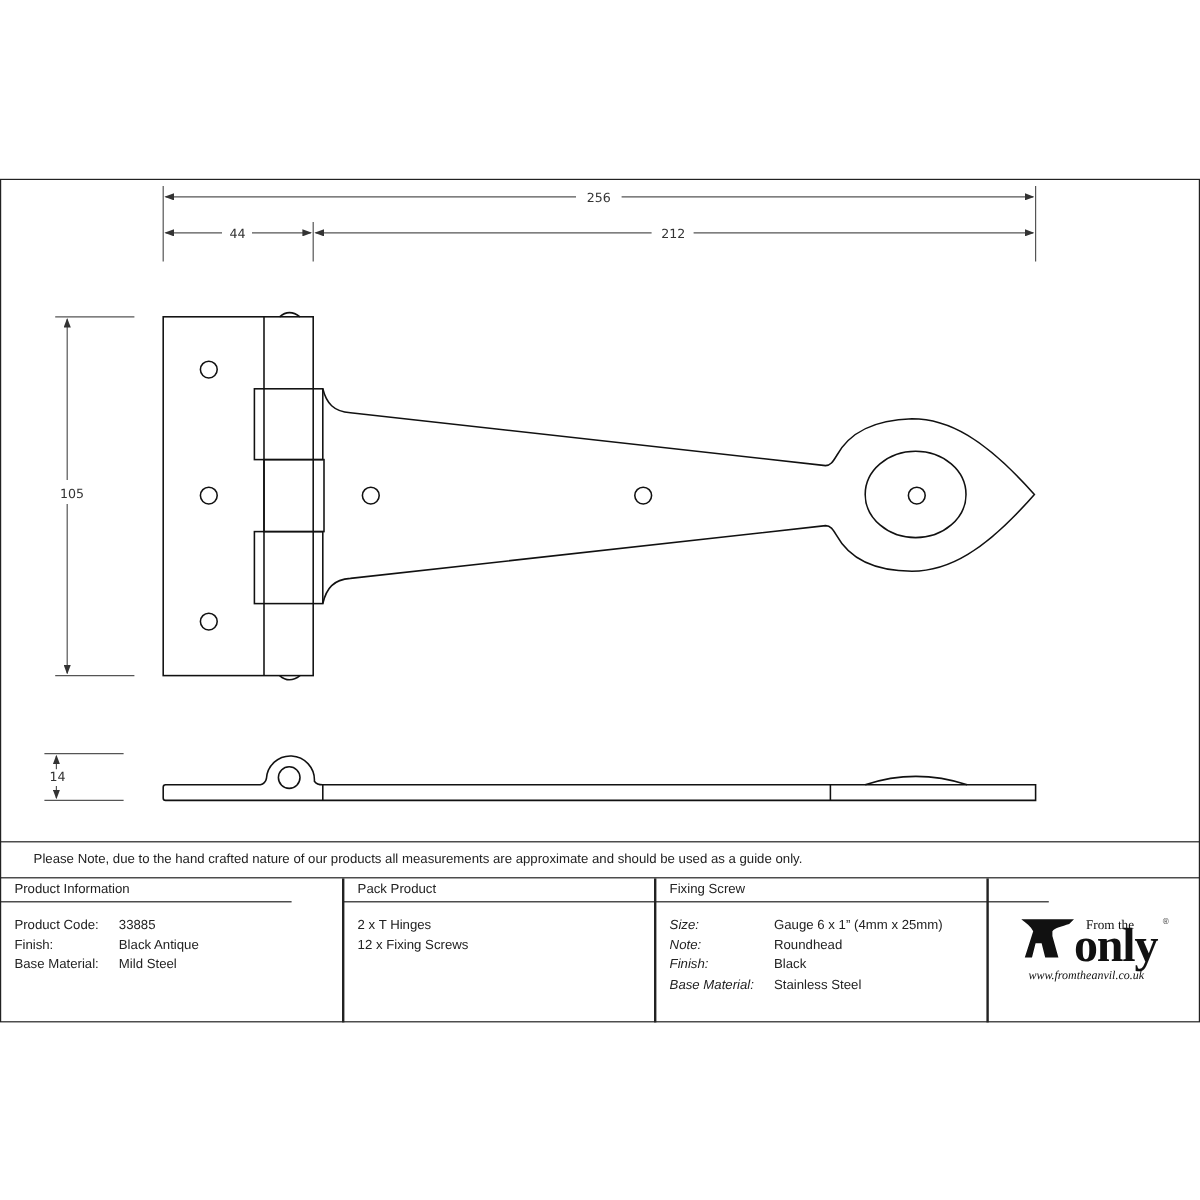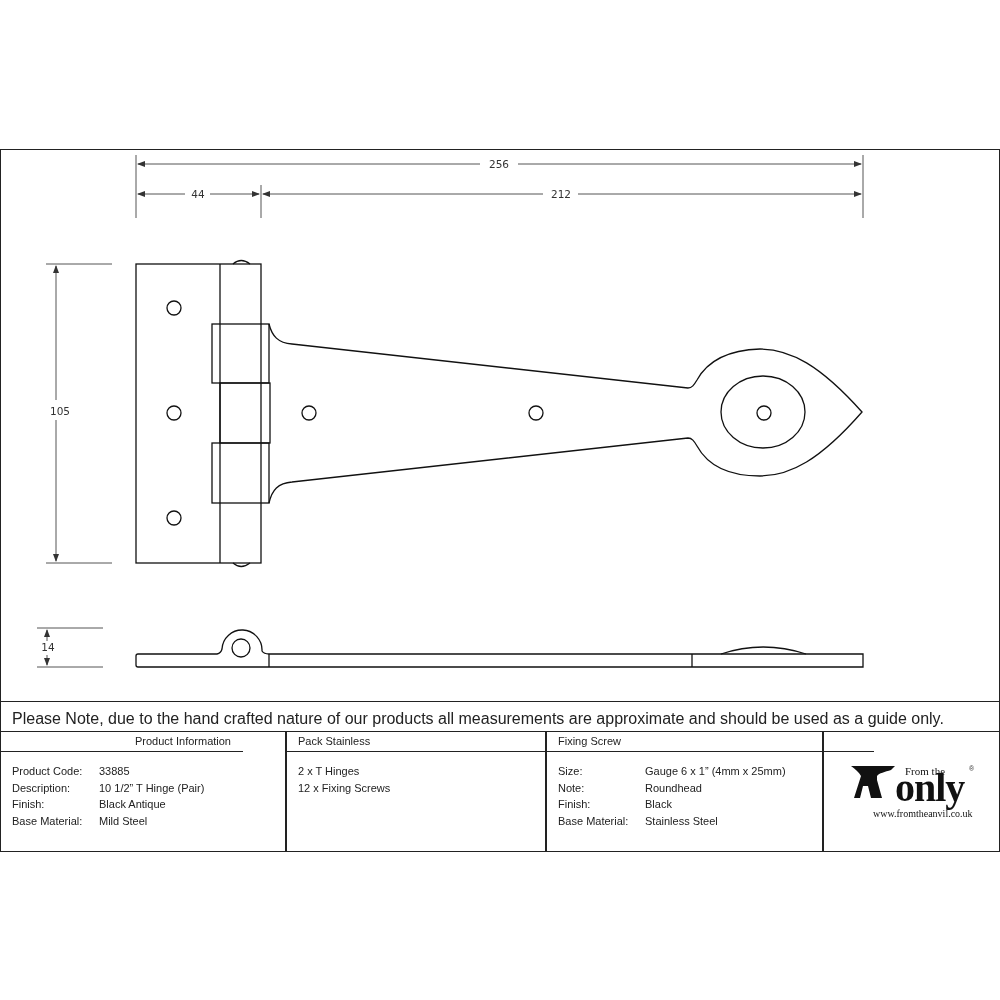--- a/index.html
+++ b/index.html
@@ -4,34 +4,34 @@
 <style>
   html, body { margin: 0; padding: 0; background: #ffffff; }
   body { width: 1000px; height: 1000px; position: relative; overflow: hidden;
          font-family: "Liberation Sans", "DejaVu Sans", sans-serif; color: #222; }
   .sheet-outline { position: absolute; left: 0; top: 149px; width: 1000px; height: 703px;
                    border: 1.5px solid #222; box-sizing: border-box; pointer-events: none; }
   svg.drawing { position: absolute; left: 0; top: 0; width: 1000px; height: 1000px; }
   .dim-text { font-family: "DejaVu Sans", sans-serif; font-size: 10.5px; fill: #333; }
   .note { position: absolute; left: 0; top: 701px; width: 1000px; height: 31px;
           border-top: 1.5px solid #222; border-bottom: 1.5px solid #222; box-sizing: border-box;
-          font-size: 16px; padding: 8px 12px; }
+          font-size: 11px; padding: 8px 28px; }
   .panel-head { position: absolute; top: 732px; height: 20px; font-size: 11px;
                 padding: 3px 12px; box-sizing: border-box; border-bottom: 1.5px solid #222; }
   .panel-body { position: absolute; top: 757px; font-size: 11px; box-sizing: border-box; padding: 6px 12px; }
   .vdiv { position: absolute; top: 732px; width: 1.5px; height: 120px; background: #222; }
   .row { display: flex; height: 16.5px; line-height: 16.5px; }
   .row .k { width: 87px; }
-  .row .k2 { width: 87px; }
+  .row .k2 { width: 87px; font-style: italic; }
   .logo { position: absolute; left: 823px; top: 752px; width: 156px; height: 98px; }
   .logo-from { position: absolute; left: 82px; top: 13px; font-family: "Liberation Serif", serif; font-size: 11px; color: #111; }
   .logo-anvil { position: absolute; left: 30px; top: 12px; font-family: "Liberation Serif", serif;
                 font-size: 40px; font-weight: bold; color: #111; letter-spacing: -1px; }
   .logo-url { position: absolute; left: 34px; top: 56px; font-family: "Liberation Serif", serif;
-              font-size: 10px; color: #111; margin-left: 16px; }
+              font-style: italic; font-size: 10px; color: #111; }
   .logo-reg { position: absolute; left: 146px; top: 13px; font-size: 7px; color: #333; }
 </style>
 </head>
 <body>
 
 <div class="sheet-outline"></div>
 
 <svg class="drawing" viewBox="0 0 1000 1000" xmlns="http://www.w3.org/2000/svg">
   <defs>
     <marker id="arr" markerWidth="8" markerHeight="6" refX="7" refY="3" orient="auto-start-reverse" markerUnits="userSpaceOnUse">
@@ -98,42 +98,38 @@
     <path d="M138,654 L217,654 Q221,653 222,649 A19,19 0 0 1 262,651 Q264,654 269,654 L863,654 L863,667 L138,667 Q136,667 136,665 L136,656 Q136,654 138,654 Z"></path>
     <circle cx="241" cy="648" r="9"></circle>
     <line x1="269" y1="654" x2="269" y2="667"></line>
     <line x1="692" y1="654" x2="692" y2="667"></line>
     <path d="M721,654 Q763,640 806,654"></path>
   </g>
 </svg>
 
 <div class="note">Please Note, due to the hand crafted nature of our products all measurements are approximate and should be used as a guide only.</div>
 
-<div class="panel-head" style="left:0; width:243px;text-align:right;">Product Information</div>
+<div class="panel-head" style="left:0; width:243px;">Product Information</div>
 <div class="panel-body" style="left:0; width:286px;">
   <div class="row">
       <span class="k">Product Code:</span>
       <span>33885</span>
-    </div>
-  <div class="row">
-      <span class="k">Description:</span>
-      <span>10 1/2” T Hinge (Pair)</span>
     </div>
   <div class="row">
       <span class="k">Finish:</span>
       <span>Black Antique</span>
     </div>
   <div class="row">
       <span class="k">Base Material:</span>
       <span>Mild Steel</span>
     </div>
 </div>
 <div class="vdiv" style="left:285px;"></div>
 
-<div class="panel-head" style="left:286px; width:260px;">Pack Stainless</div>
+<div class="panel-head" style="left:286px; width:260px;">Pack Product</div>
 <div class="panel-body" style="left:286px; width:283px;">
   <div class="row">2 x T Hinges</div>
   <div class="row">12 x Fixing Screws</div>
 </div>
 <div class="vdiv" style="left:545px;"></div>
 
 <div class="panel-head" style="left:546px; width:328px;">Fixing Screw</div>
 <div class="panel-body" style="left:546px; width:277px;">
   <div class="row">
       <span class="k2">Size:</span>

